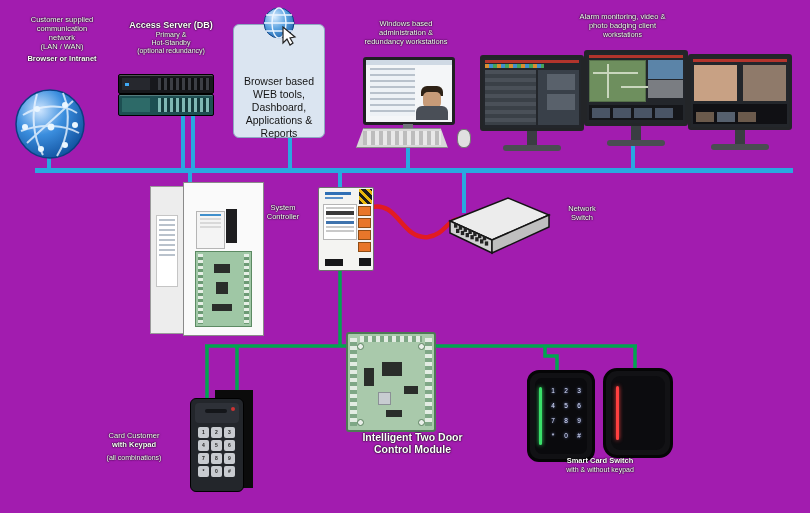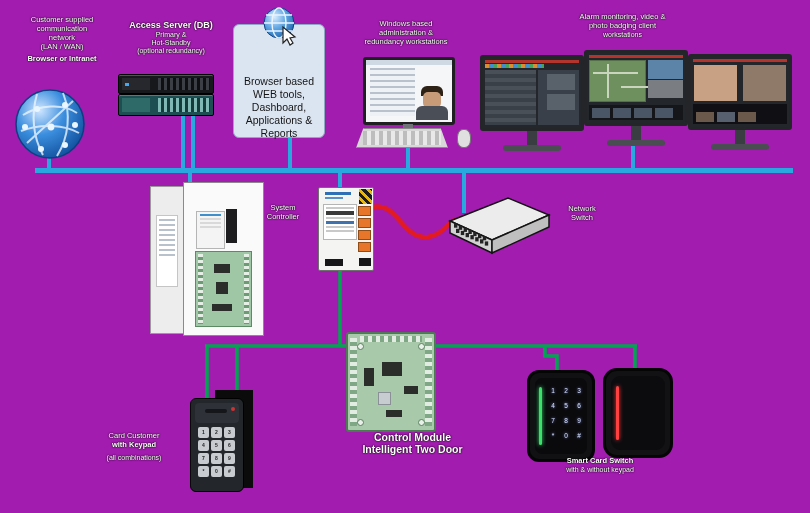--- a/index.html
+++ b/index.html
@@ -425,22 +425,22 @@
       <div class="hole" style="right:9px;top:9px;"></div>
     <div class="hole" style="left:9px;bottom:4px;"></div>
       <div class="hole" style="right:9px;bottom:4px;"></div>
     <div class="chip" style="left:34px;top:28px;width:20px;height:14px;"></div>
     <div class="chip" style="left:16px;top:34px;width:10px;height:18px;"></div>
     <div class="chip" style="left:56px;top:52px;width:14px;height:8px;"></div>
     <div class="chip ag" style="left:30px;top:58px;width:11px;height:11px;"></div>
     <div class="chip" style="left:38px;top:76px;width:16px;height:7px;"></div>
   </div>
   <div class="lbl" style="left:335px;top:431px;width:155px;">
+    <div class="dcm-sub">Intelligent Two Door</div>
     <div class="dcm-sub">Control Module</div>
-    <div class="dcm-sub">Intelligent Two Door</div>
   </div>
 
   <div class="lbl" style="left:78px;top:432px;width:112px;">
     <div class="l">Card Customer</div>
     <div class="l b">with Keypad</div>
     <div class="sm gap">(all combinations)</div>
   </div>
   <div class="rdL-plate"></div>
   <div class="rdL">
     <div class="cap"></div>

